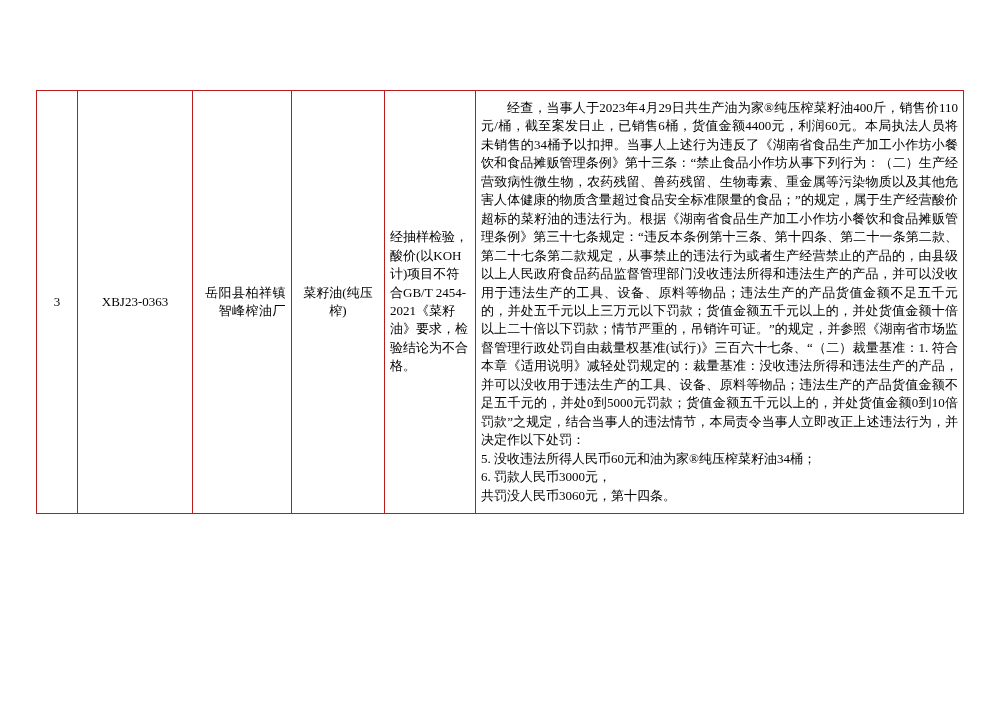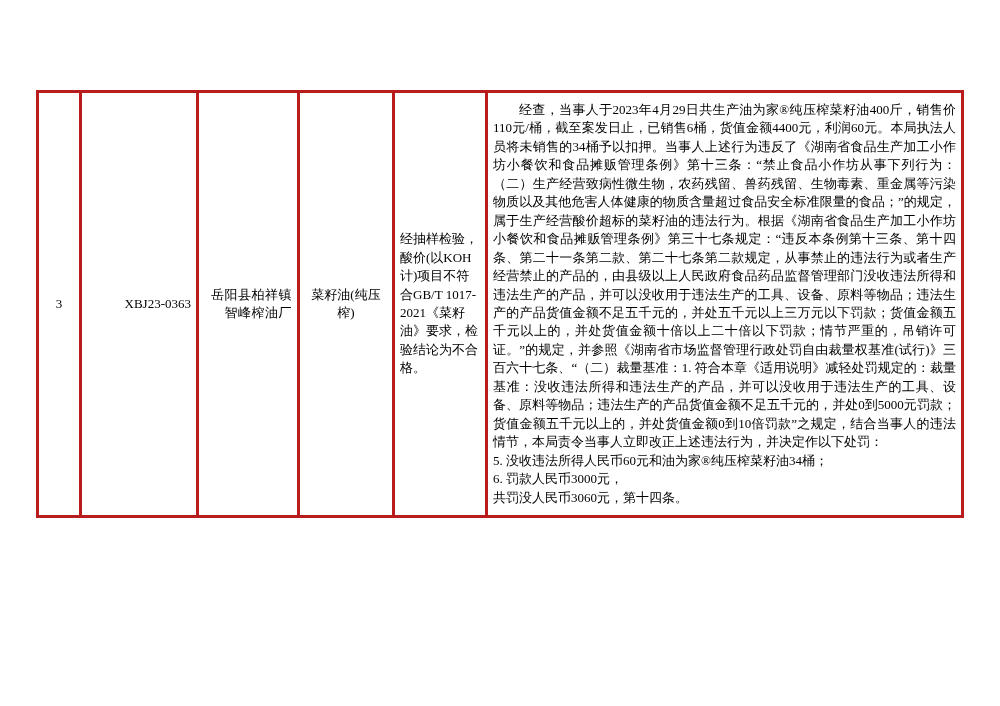--- a/index.html
+++ b/index.html
@@ -22,35 +22,35 @@
   }
   table.doc-table {
     position: absolute;
     left: 36px;
     top: 90px;
     width: 928px;
     border-collapse: collapse;
     table-layout: fixed;
   }
   table.doc-table td {
-    border: 3px solid #b91c1c;
+    border: 1px solid #b91c1c;
     vertical-align: middle;
     padding: 8px 5px;
     font-size: 13px;
     line-height: 1.42;
   }
   td.col-index {
     width: 30px;
     text-align: center;
     vertical-align: middle;
     font-size: 13px;
   }
   td.col-code {
     width: 104px;
-    text-align: right;
+    text-align: center;
     vertical-align: middle;
     font-size: 13px;
   }
   td.col-party {
     width: 88px;
     text-align: right;
     vertical-align: middle;
     font-size: 13px;
     line-height: 1.5;
     letter-spacing: 0.5px;
@@ -90,21 +90,21 @@
 <body>
 
 <div class="page">
   <table class="doc-table">
     <tbody>
       <tr>
         <td class="col-index">3</td>
         <td class="col-code">XBJ23-0363</td>
         <td class="col-party">岳阳县柏祥镇智峰榨油厂</td>
         <td class="col-product">菜籽油(纯压榨)</td>
-        <td class="col-inspection">经抽样检验，酸价(以KOH 计)项目不符合GB/T 1017-2021《菜籽油》要求，检验结论为不合格。</td>
+        <td class="col-inspection">经抽样检验，酸价(以KOH 计)项目不符合GB/T 2454-2021《菜籽油》要求，检验结论为不合格。</td>
         <td class="col-decision">
           <div class="decision-block">
             <p class="indent">经查，当事人于2023年4月29日共生产油为家®纯压榨菜籽油400斤，销售价110元/桶，截至案发日止，已销售6桶，货值金额4400元，利润60元。本局执法人员将未销售的34桶予以扣押。当事人上述行为违反了《湖南省食品生产加工小作坊小餐饮和食品摊贩管理条例》第十三条：“禁止食品小作坊从事下列行为：（二）生产经营致病性微生物，农药残留、兽药残留、生物毒素、重金属等污染物质以及其他危害人体健康的物质含量超过食品安全标准限量的食品；”的规定，属于生产经营酸价超标的菜籽油的违法行为。根据《湖南省食品生产加工小作坊小餐饮和食品摊贩管理条例》第三十七条规定：“违反本条例第十三条、第十四条、第二十一条第二款、第二十七条第二款规定，从事禁止的违法行为或者生产经营禁止的产品的，由县级以上人民政府食品药品监督管理部门没收违法所得和违法生产的产品，并可以没收用于违法生产的工具、设备、原料等物品；违法生产的产品货值金额不足五千元的，并处五千元以上三万元以下罚款；货值金额五千元以上的，并处货值金额十倍以上二十倍以下罚款；情节严重的，吊销许可证。”的规定，并参照《湖南省市场监督管理行政处罚自由裁量权基准(试行)》三百六十七条、“（二）裁量基准：1. 符合本章《适用说明》减轻处罚规定的：裁量基准：没收违法所得和违法生产的产品，并可以没收用于违法生产的工具、设备、原料等物品；违法生产的产品货值金额不足五千元的，并处0到5000元罚款；货值金额五千元以上的，并处货值金额0到10倍罚款”之规定，结合当事人的违法情节，本局责令当事人立即改正上述违法行为，并决定作以下处罚：</p>
             <p>5. 没收违法所得人民币60元和油为家®纯压榨菜籽油34桶；</p>
             <p>6. 罚款人民币3000元，</p>
             <p>共罚没人民币3060元，第十四条。</p>
           </div>
         </td>
       </tr>
     </tbody>

